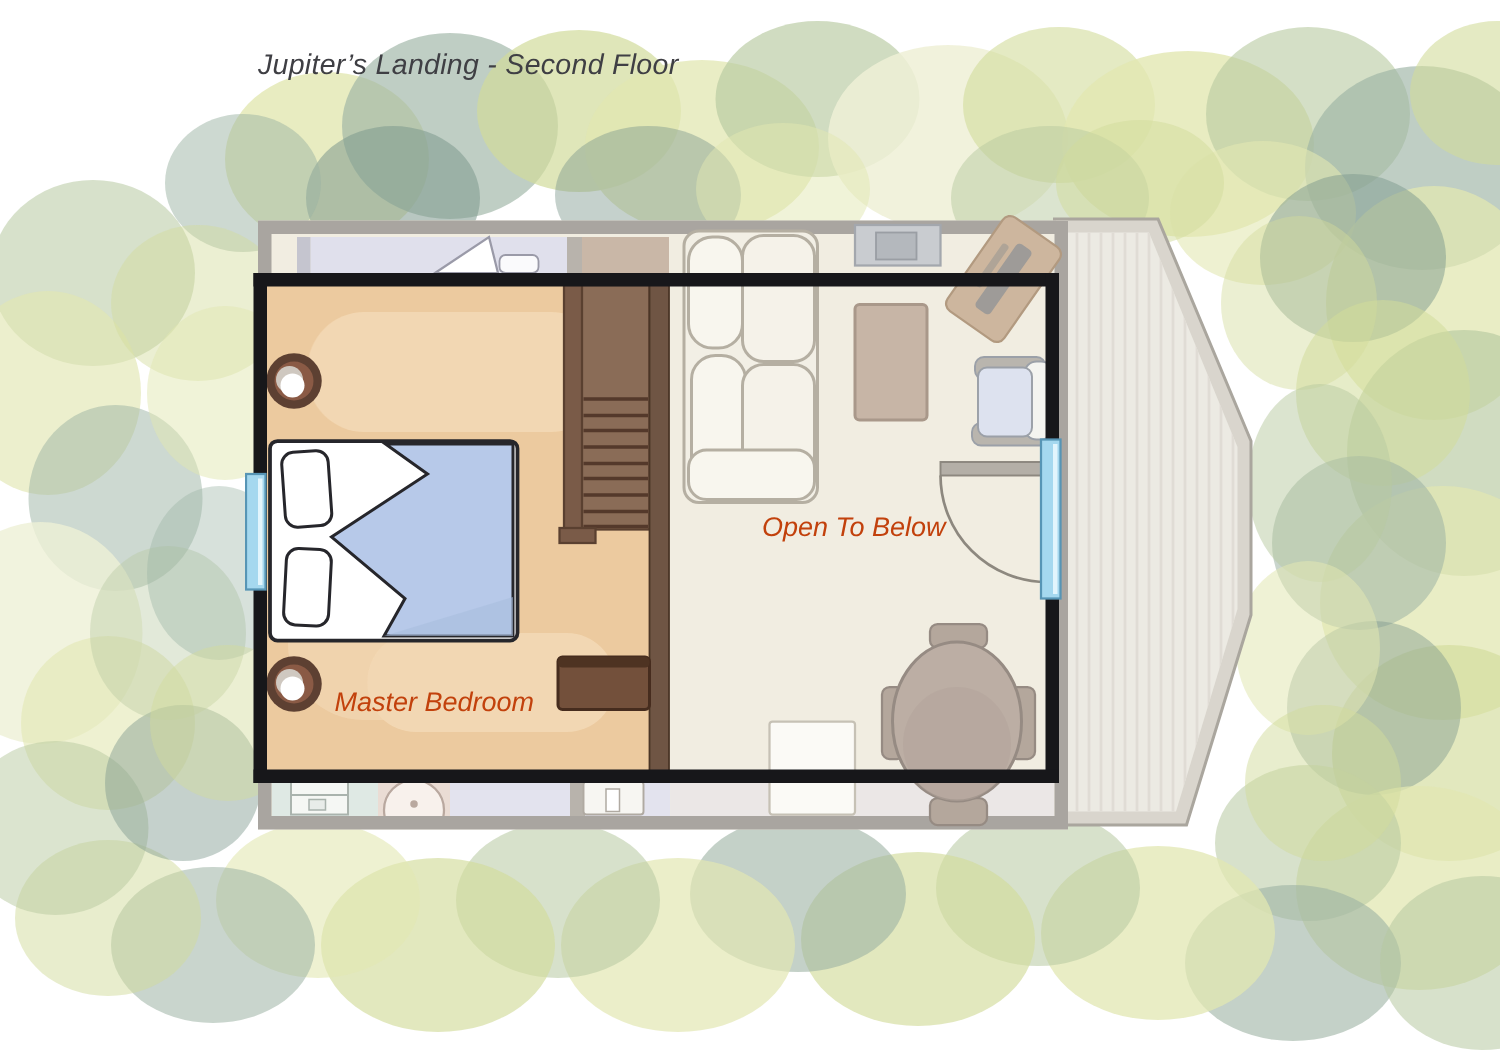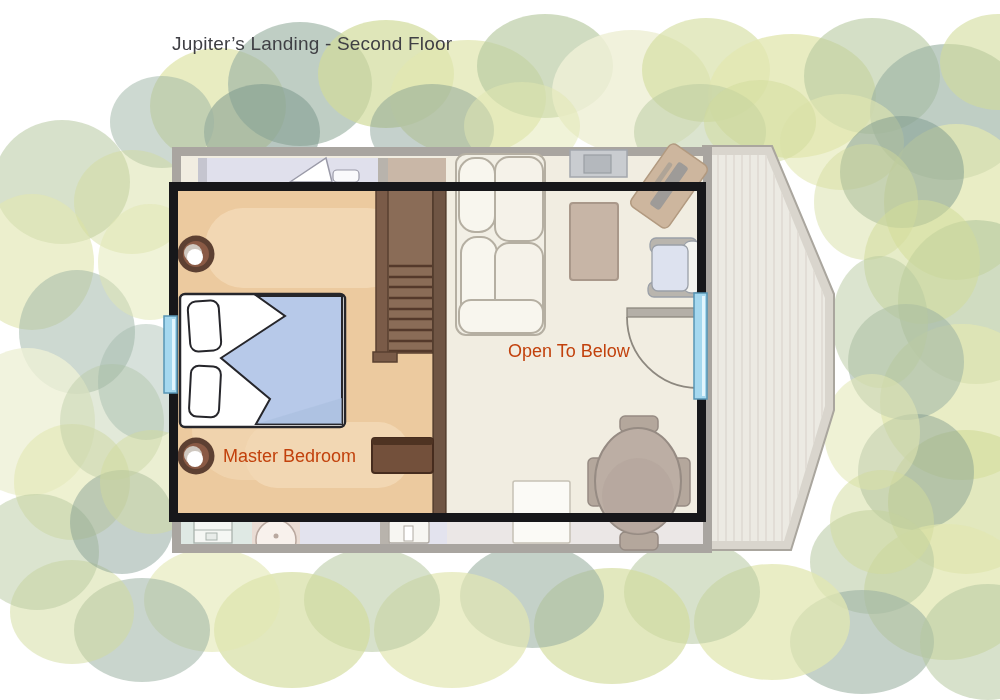--- a/index.html
+++ b/index.html
@@ -1,22 +1,22 @@
 <!DOCTYPE html>
 <html><head>
 <meta charset="utf-8">
 <style>
   html,body{margin:0;padding:0;background:#fff;}
   .canvas{position:relative;width:1000px;height:700px;background:#ffffff;overflow:hidden;
-          font-family:"Liberation Sans",sans-serif;}
+          font-family:"Liberation Sans",sans-serif;font-style:italic;}
   .layer{position:absolute;left:0;top:0;}
   .plan-title{position:absolute;left:172px;top:33px;font-size:19px;letter-spacing:.2px;
               color:#3f3f44;white-space:nowrap;}
   .plan-label{position:absolute;font-size:18px;color:#c2410c;white-space:nowrap;}
-  .lbl-master{left:223px;top:446px;}
+  .lbl-master{left:223px;top:458px;}
   .lbl-open{left:508px;top:341px;}
 </style>
 </head>
 <body>
 
 <div class="canvas">
 
   <svg id="trees" class="layer" width="1000" height="700">
       <ellipse cx="218" cy="106" rx="68" ry="58" fill="#e2e7b2" fill-opacity="0.8"></ellipse>
       <ellipse cx="300" cy="84" rx="72" ry="62" fill="#9cb3a4" fill-opacity="0.65"></ellipse>

